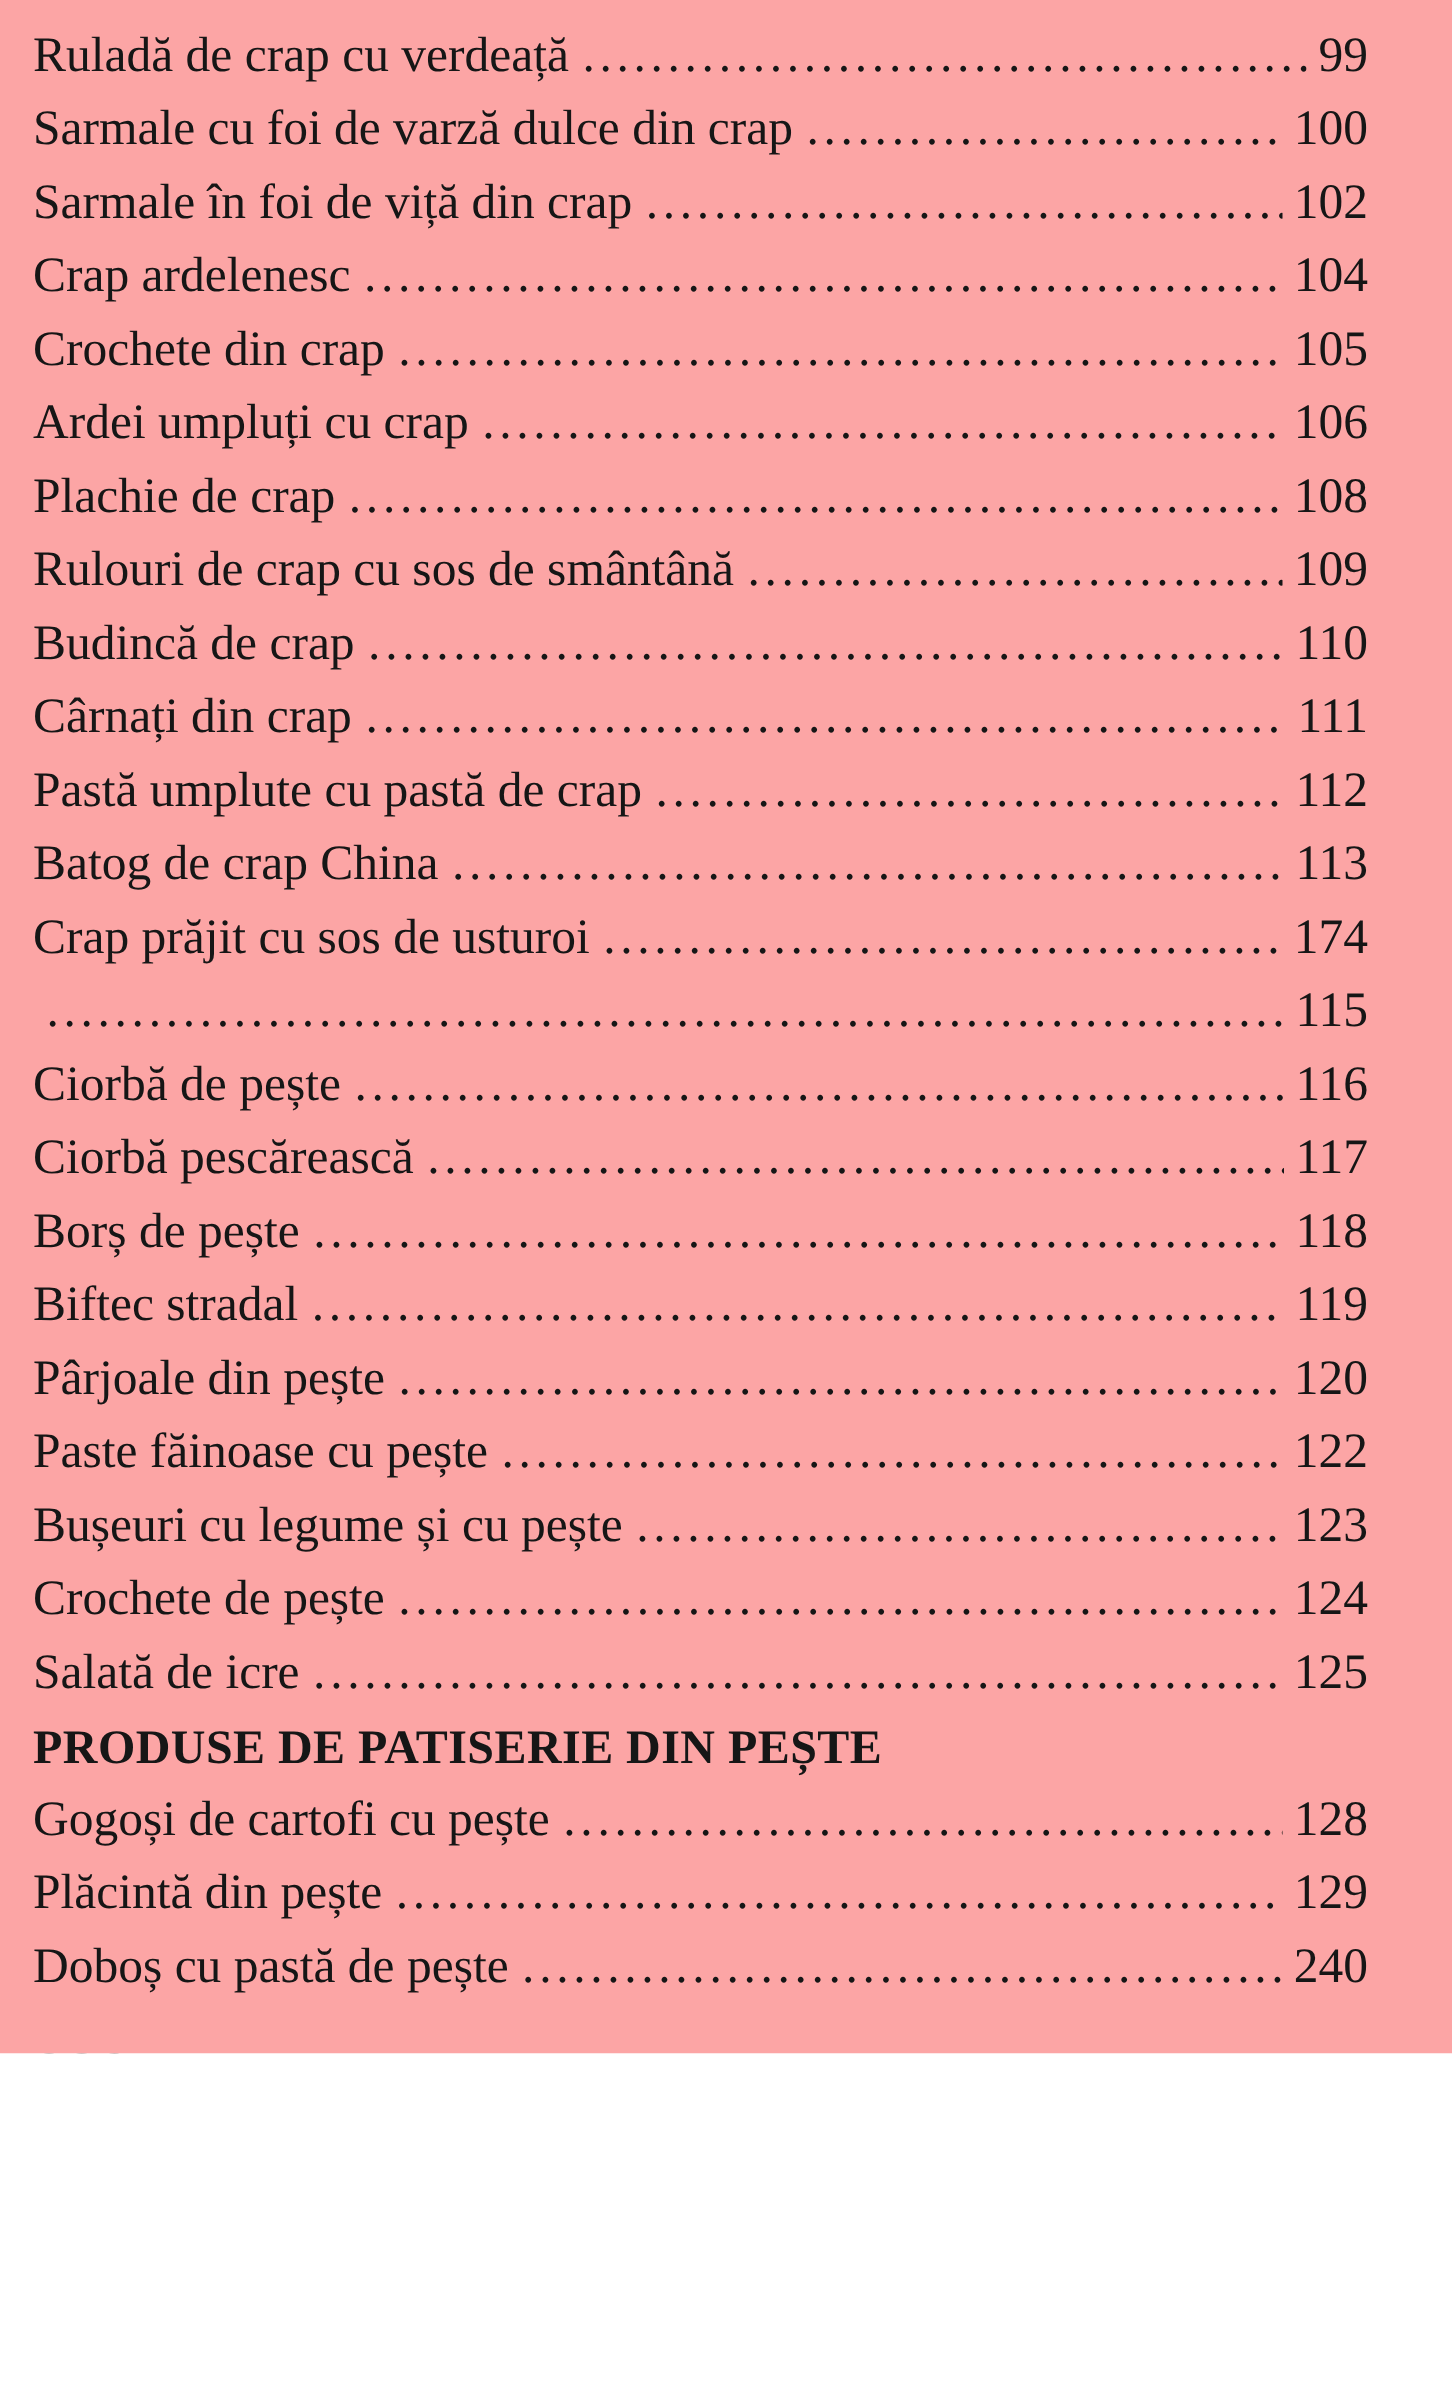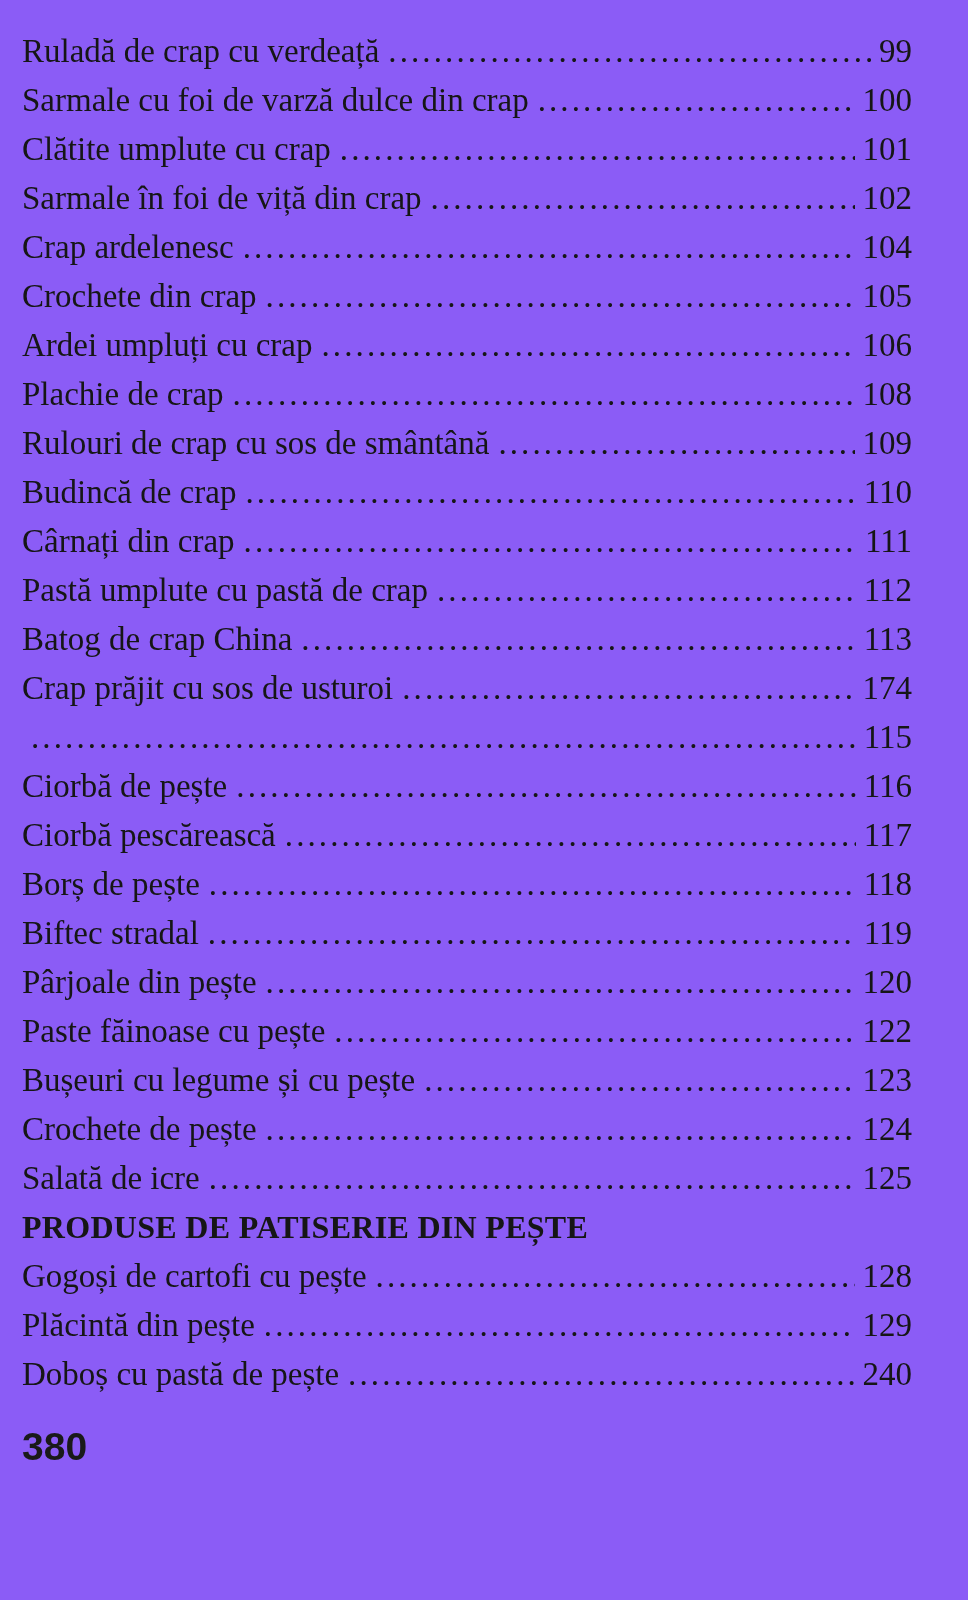--- a/index.html
+++ b/index.html
@@ -3,26 +3,26 @@
 <meta charset="utf-8">
 <style>
   html, body {
     margin: 0;
     padding: 0;
     background: #ffffff;
   }
   .page {
     position: relative;
     width: 968px;
-    height: 1600px;
+    height: 1369px;
     box-sizing: border-box;
-    background: #8b5cf6;
+    background: #fca5a5;
     color: #161616;
     font-family: "Liberation Serif", "DejaVu Serif", serif;
-    padding: 27px 56px 0 22px;
+    padding: 13px 56px 0 22px;
     overflow: hidden;
   }
   .toc-block { display: block; }
   .row {
     display: flex;
     align-items: baseline;
     height: 49px;
     line-height: 49px;
     font-size: 33px;
     white-space: nowrap;
@@ -74,25 +74,20 @@
         <span class="title">Ruladă de crap cu verdeață</span>
         <span class="leader"></span>
         <span class="num">99</span>
       </div>
       <div class="row">
         <span class="title">Sarmale cu foi de varză dulce din crap</span>
         <span class="leader"></span>
         <span class="num">100</span>
       </div>
       <div class="row">
-        <span class="title">Clătite umplute cu crap</span>
-        <span class="leader"></span>
-        <span class="num">101</span>
-      </div>
-      <div class="row">
         <span class="title">Sarmale în foi de viță din crap</span>
         <span class="leader"></span>
         <span class="num">102</span>
       </div>
       <div class="row">
         <span class="title">Crap ardelenesc</span>
         <span class="leader"></span>
         <span class="num">104</span>
       </div>
       <div class="row">

